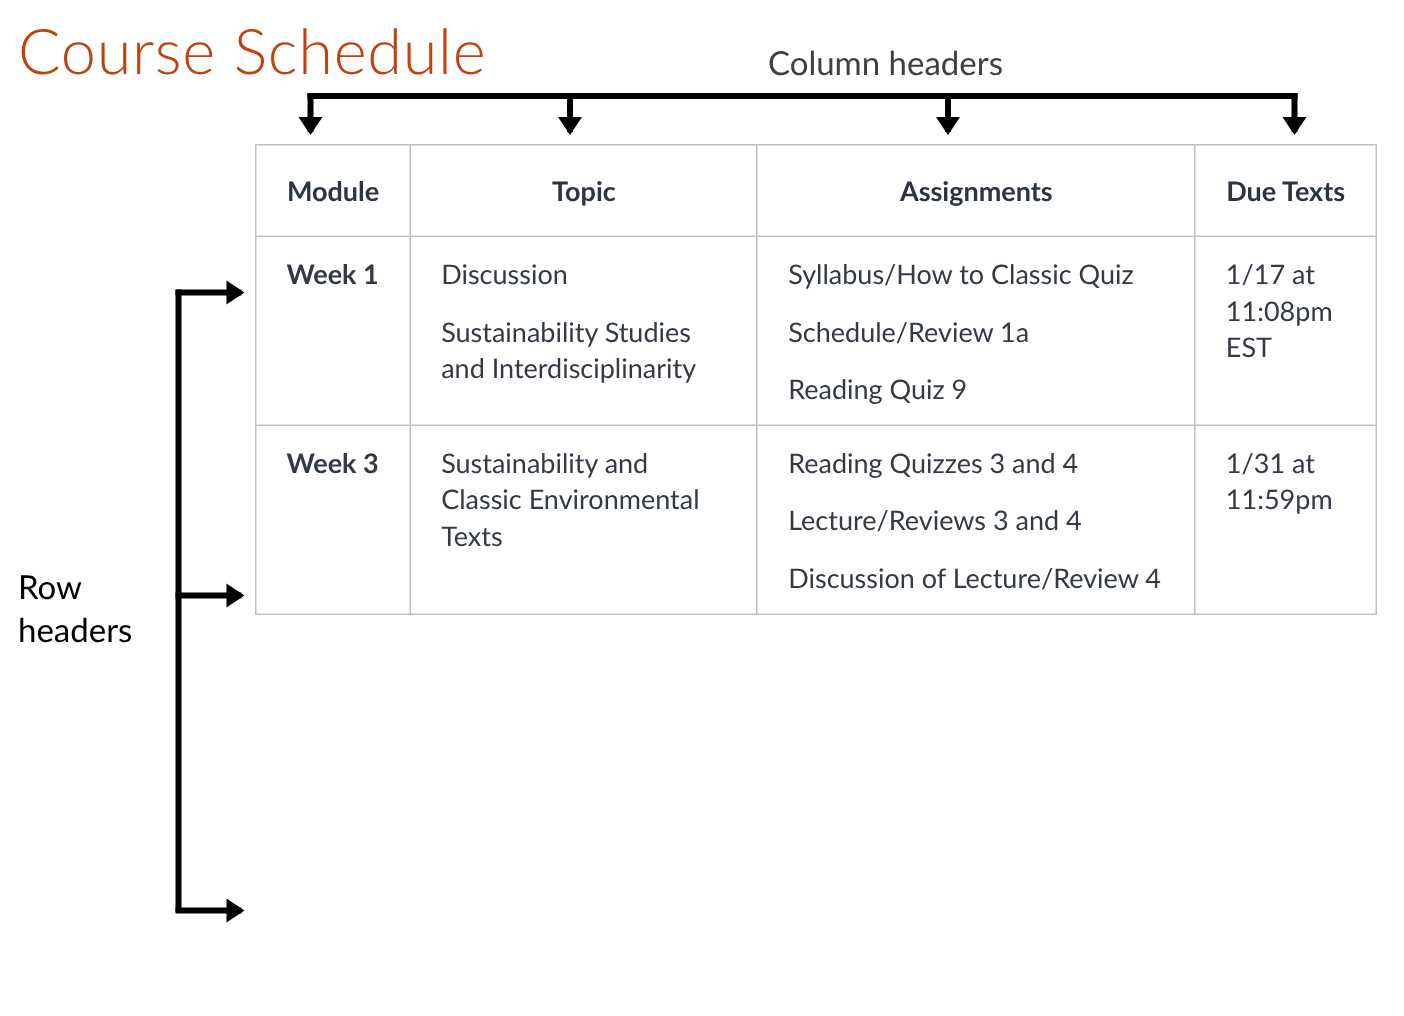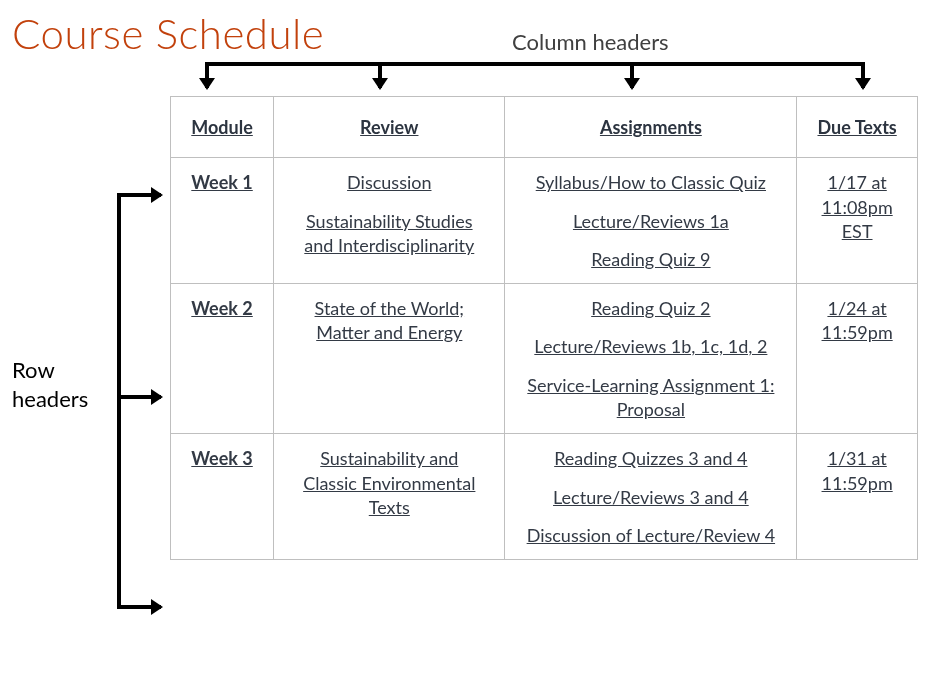--- a/index.html
+++ b/index.html
@@ -47,21 +47,21 @@
       bottom: -2px;
       width: 0; height: 0;
       border-left: 8px solid transparent;
       border-right: 8px solid transparent;
       border-top: 12px solid #000;
     }
     
     .row-ann-label {
       position: absolute;
       left: 12px;
-      top: 356px;
+      top: 377px;
       font-size: 22px;
       color: #000;
       line-height: 1.3;
     }
     .row-ann-bar {
       position: absolute;
       left: 117px;
       top: 193px;
       width: 4px;
       height: 415px;
@@ -82,27 +82,26 @@
       border-left: 12px solid #000;
     }
     
     .tbl {
       position: absolute;
       left: 170px;
       top: 96px;
       border-collapse: collapse;
       width: 748px;
       color: #333a45;
-      text-decoration: underline;
     }
     .tbl th, .tbl td {
       border: 1px solid #bfbfbf;
       padding: 12px 20px;
       vertical-align: top;
-      text-align: center;
+      text-align: left;
       font-size: 18px;
       line-height: 1.35;
     }
     .tbl th {
       font-weight: 700;
       text-align: center;
       color: #2c3440;
       padding: 18px 10px;
     }
     .tbl td.rowhead {
@@ -153,50 +152,38 @@
 <table class="tbl">
   <colgroup>
     <col class="col-module">
       <col class="col-topic">
       <col class="col-assign">
       <col class="col-due">
   </colgroup>
   <thead>
     <tr>
       <th>Module</th>
-      <th>Review</th>
+      <th>Topic</th>
       <th>Assignments</th>
       <th>Due Texts</th>
     </tr>
   </thead>
   <tbody id="tbody">
       <tr>
         <td class="rowhead">Week 1</td>
         <td>
           <p>Discussion</p>
           <p>Sustainability Studies and Interdisciplinarity</p>
         </td>
         <td>
           <p>Syllabus/How to Classic Quiz</p>
-          <p>Lecture/Reviews 1a</p>
+          <p>Schedule/Review 1a</p>
           <p>Reading Quiz 9</p>
         </td>
         <td>1/17 at 11:08pm EST</td>
-      </tr>
-      <tr>
-        <td class="rowhead">Week 2</td>
-        <td>
-          <p>State of the World; Matter and Energy</p>
-        </td>
-        <td>
-          <p>Reading Quiz 2</p>
-          <p>Lecture/Reviews 1b, 1c, 1d, 2</p>
-          <p>Service-Learning Assignment 1: Proposal</p>
-        </td>
-        <td>1/24 at 11:59pm</td>
       </tr>
       <tr>
         <td class="rowhead">Week 3</td>
         <td>
           <p>Sustainability and Classic Environmental Texts</p>
         </td>
         <td>
           <p>Reading Quizzes 3 and 4</p>
           <p>Lecture/Reviews 3 and 4</p>
           <p>Discussion of Lecture/Review 4</p>

